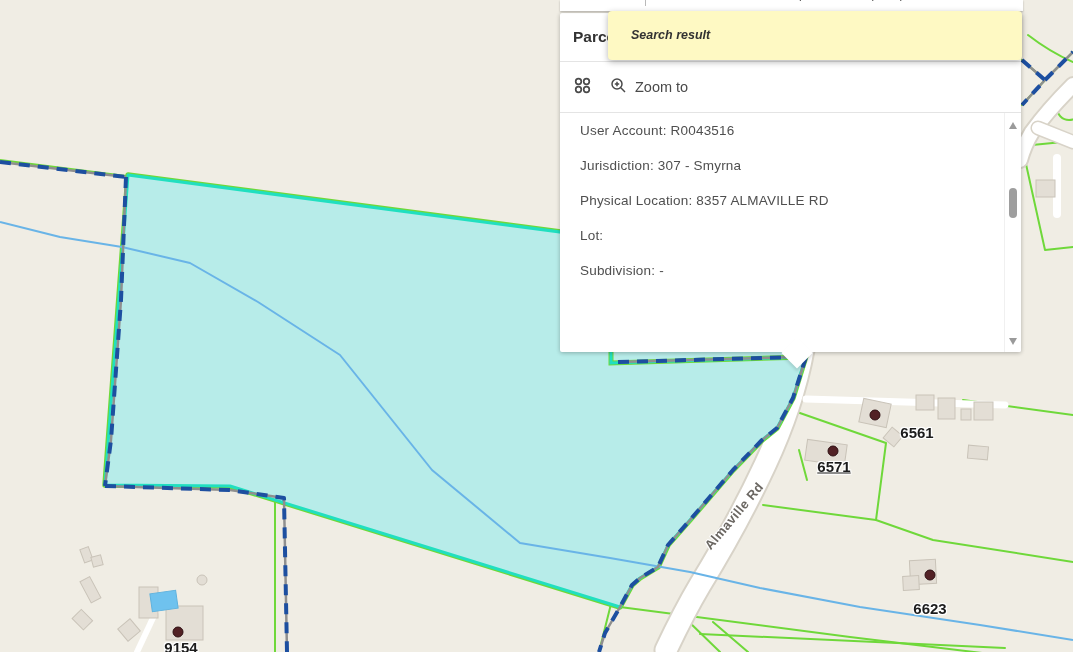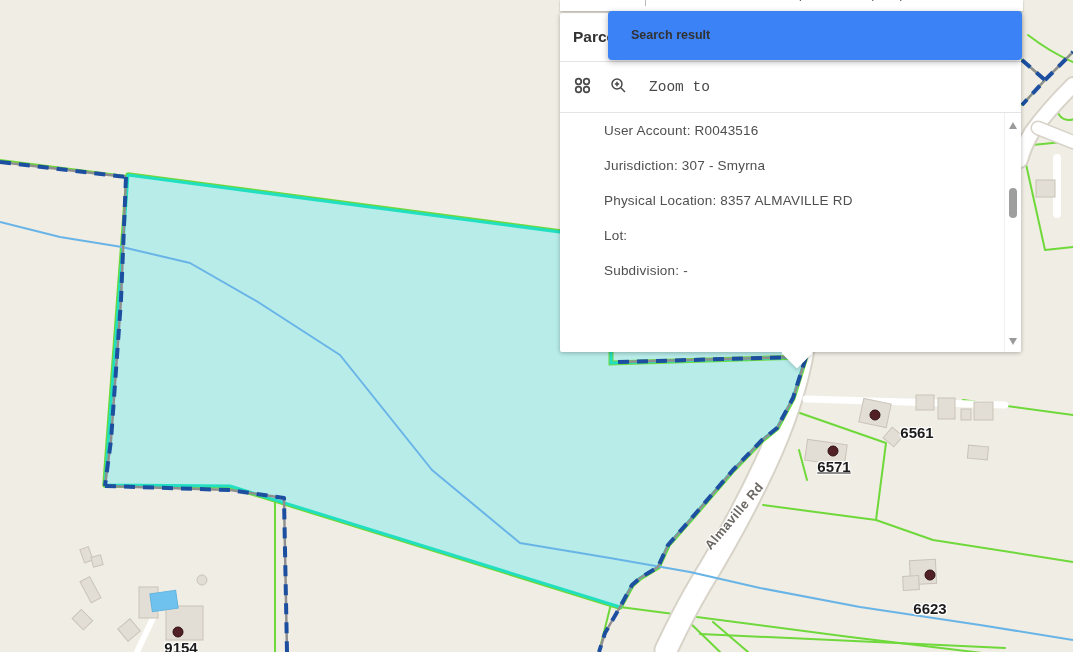--- a/index.html
+++ b/index.html
@@ -35,41 +35,41 @@
   
   .popup-pointer{position:absolute;left:786px;top:342px;width:22px;height:22px;background:#fff;
     transform:rotate(45deg);box-shadow:2px 2px 3px rgba(0,0,0,.12);z-index:11;}
   .popup{position:absolute;left:560px;top:13px;width:461px;height:339px;background:#fff;
     border-radius:2px;box-shadow:0 1px 4px rgba(0,0,0,.28);z-index:10;overflow:hidden;}
   .popup-header{height:49px;display:flex;align-items:center;padding-left:13px;
     border-bottom:1px solid #e4e4e4;box-sizing:border-box;}
   .popup-title{font-size:15.5px;font-weight:bold;color:#323232;white-space:nowrap;overflow:hidden;}
   .popup-actions{height:51px;display:flex;align-items:center;border-bottom:1px solid #e4e4e4;box-sizing:border-box;}
   .icon-btn{display:flex;align-items:center;justify-content:center;width:28px;height:28px;margin-left:8px;cursor:pointer;background:none;border:none;padding:0;}
-  .zoom-btn{display:flex;align-items:center;gap:22px;margin-left:14px;cursor:pointer;background:none;border:none;padding:0;
-    font-family:Liberation Mono, monospace;font-size:14.5px;color:#4a4a4a;}
-  .popup-content{position:relative;height:239px;padding-left:24px;}
+  .zoom-btn{display:flex;align-items:center;gap:8px;margin-left:14px;cursor:pointer;background:none;border:none;padding:0;
+    font-family:Liberation Sans, sans-serif;font-size:14.5px;color:#4a4a4a;}
+  .popup-content{position:relative;height:239px;}
   .detail-row{height:35px;display:flex;align-items:center;padding-left:20px;
     font-size:13.5px;color:#4f4f4f;letter-spacing:.2px;}
   .scrollbar{position:absolute;right:0;top:0;width:17px;height:239px;background:#fff;border-left:1px solid #f0f0f0;box-sizing:border-box;}
   .scroll-up{position:absolute;left:4px;top:9px;width:0;height:0;cursor:pointer;
     border-left:4.5px solid transparent;border-right:4.5px solid transparent;border-bottom:7px solid #9a9a9a;}
   .scroll-down{position:absolute;left:4px;bottom:7px;width:0;height:0;cursor:pointer;
     border-left:4.5px solid transparent;border-right:4.5px solid transparent;border-top:7px solid #9a9a9a;}
   .scroll-thumb{position:absolute;left:4px;top:75px;width:8px;height:30px;border-radius:4px;background:#9e9e9e;cursor:pointer;}
 
   
   .searchbar{position:absolute;left:560px;top:0;width:463px;height:11px;background:#fff;z-index:12;overflow:hidden;
     box-shadow:0 1px 2px rgba(0,0,0,.25);}
   .searchbar-inner{position:absolute;left:0;top:-25px;width:100%;height:36px;display:flex;align-items:center;}
   .search-chevron{width:30px;margin-left:55px;display:flex;align-items:center;justify-content:center;cursor:pointer;background:none;border:none;padding:0;}
   .search-divider{width:1px;height:26px;background:#b9b9b9;}
   .search-value{margin-left:9px;font-size:15px;color:#2b2b2b;white-space:nowrap;}
-  .dropdown{position:absolute;left:608px;top:11px;width:414px;height:49px;background:#3b82f6;border-radius:4px;
-    box-shadow:0 2px 6px rgba(0,0,0,.3);z-index:13;}
+  .dropdown{position:absolute;left:608px;top:11px;width:414px;height:49px;background:#fef9c3;border-radius:4px;
+    box-shadow:0 2px 6px rgba(0,0,0,.3);z-index:13;font-style:italic;}
   .dropdown-header{padding:17px 0 0 23px;font-size:12.5px;font-weight:bold;color:#323232;}
 </style>
 </head>
 <body>
 
 <div id="stage">
 
   <div id="map">
     <svg width="1073" height="652" viewBox="0 0 1073 652">
       <rect class="bg" width="1073" height="652"></rect>

